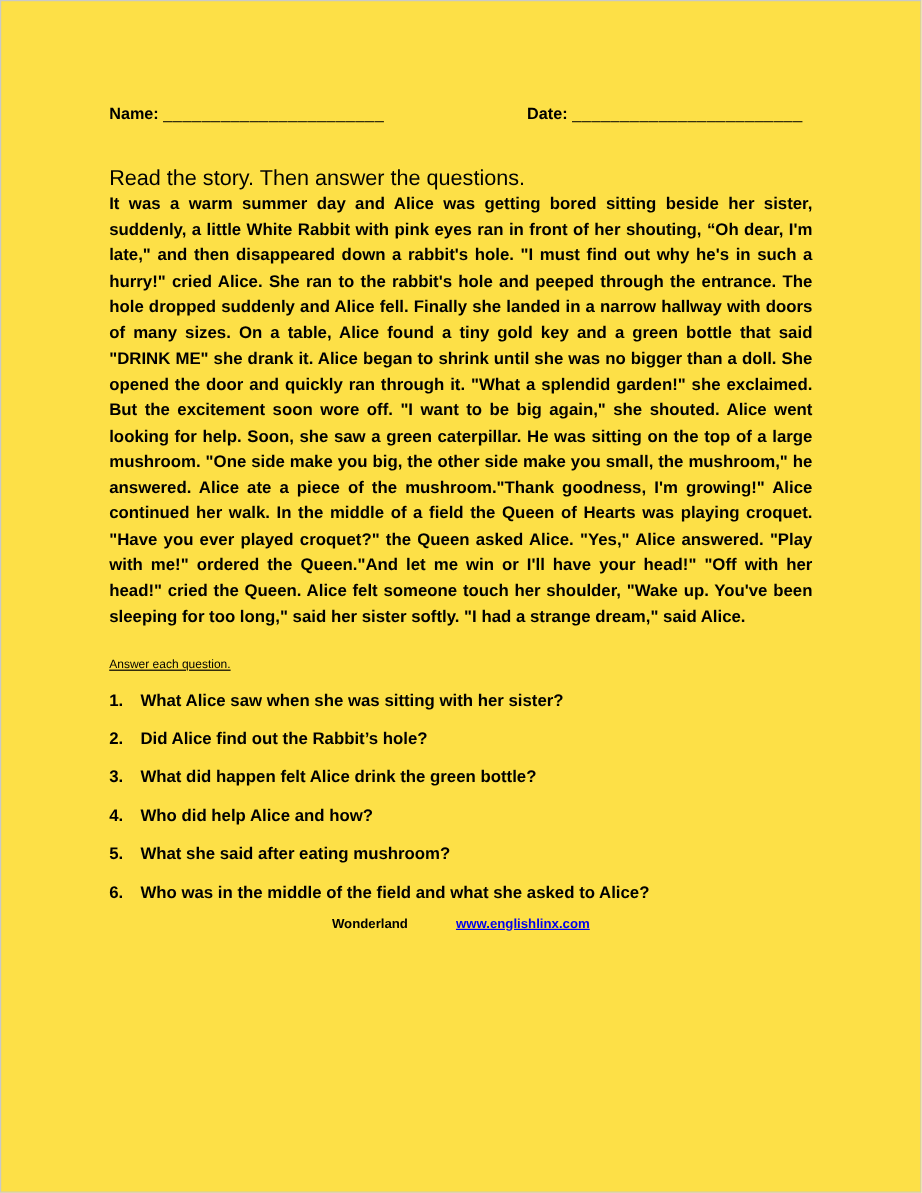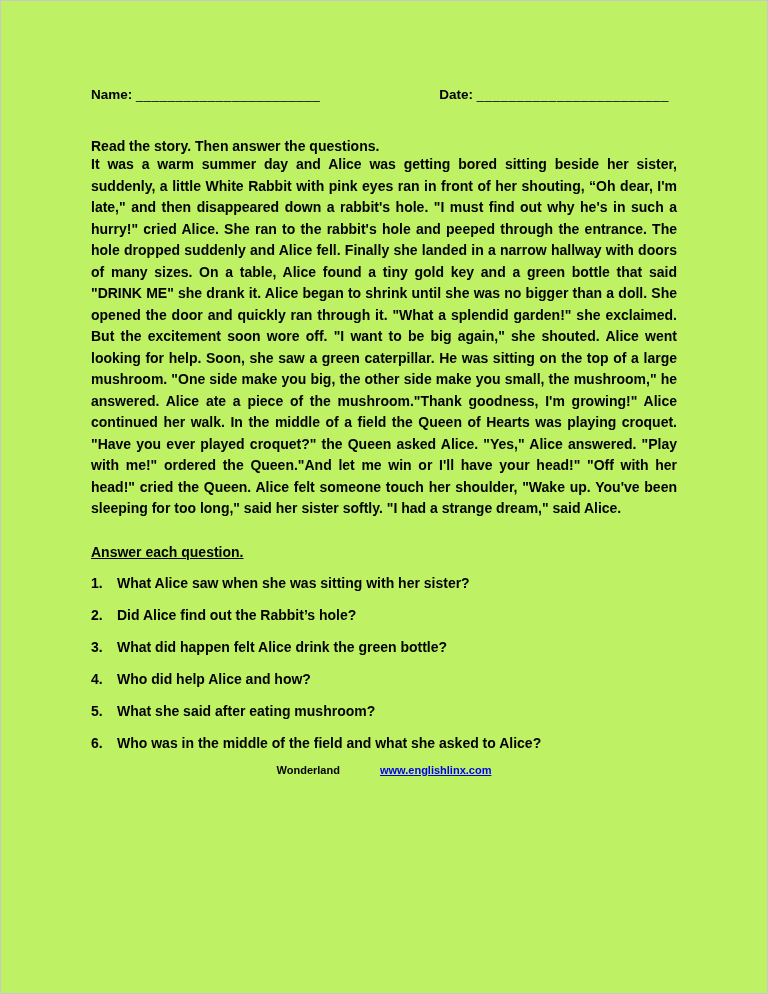--- a/index.html
+++ b/index.html
@@ -13,21 +13,21 @@
     height: 994px;
     font-family: "Liberation Sans", "DejaVu Sans", sans-serif;
     color: #000000;
   }
   .page {
     width: 768px;
     height: 994px;
     border: 1px solid #c9c9c9;
     padding: 86px 90px 0 90px;
     overflow: hidden;
-    background: #bef264;
+    background: #fde047;
   }
   
   .header-row {
     display: flex;
     justify-content: space-between;
     font-size: 13.5px;
     font-weight: bold;
   }
   .field {
     white-space: nowrap;
@@ -49,35 +49,35 @@
   }
   .subtitle {
     margin: 25px 0 0 0;
     text-align: center;
     font-size: 15px;
     font-weight: bold;
   }
   
   .instruction {
     margin: 36px 0 0 0;
-    font-size: 14px;
-    font-weight: bold;
+    font-size: 18px;
+    font-weight: normal;
   }
   .story {
     margin: 0;
     font-size: 14px;
     font-weight: bold;
     line-height: 21.5px;
     text-align: justify;
   }
   
   .questions-header {
     margin: 24px 0 0 0;
-    font-size: 14px;
-    font-weight: bold;
+    font-size: 10px;
+    font-weight: normal;
     text-decoration: underline;
   }
   .questions-list {
     margin: 10px 0 0 0;
   }
   .question {
     display: flex;
     font-size: 14px;
     font-weight: bold;
     margin-top: 14px;

